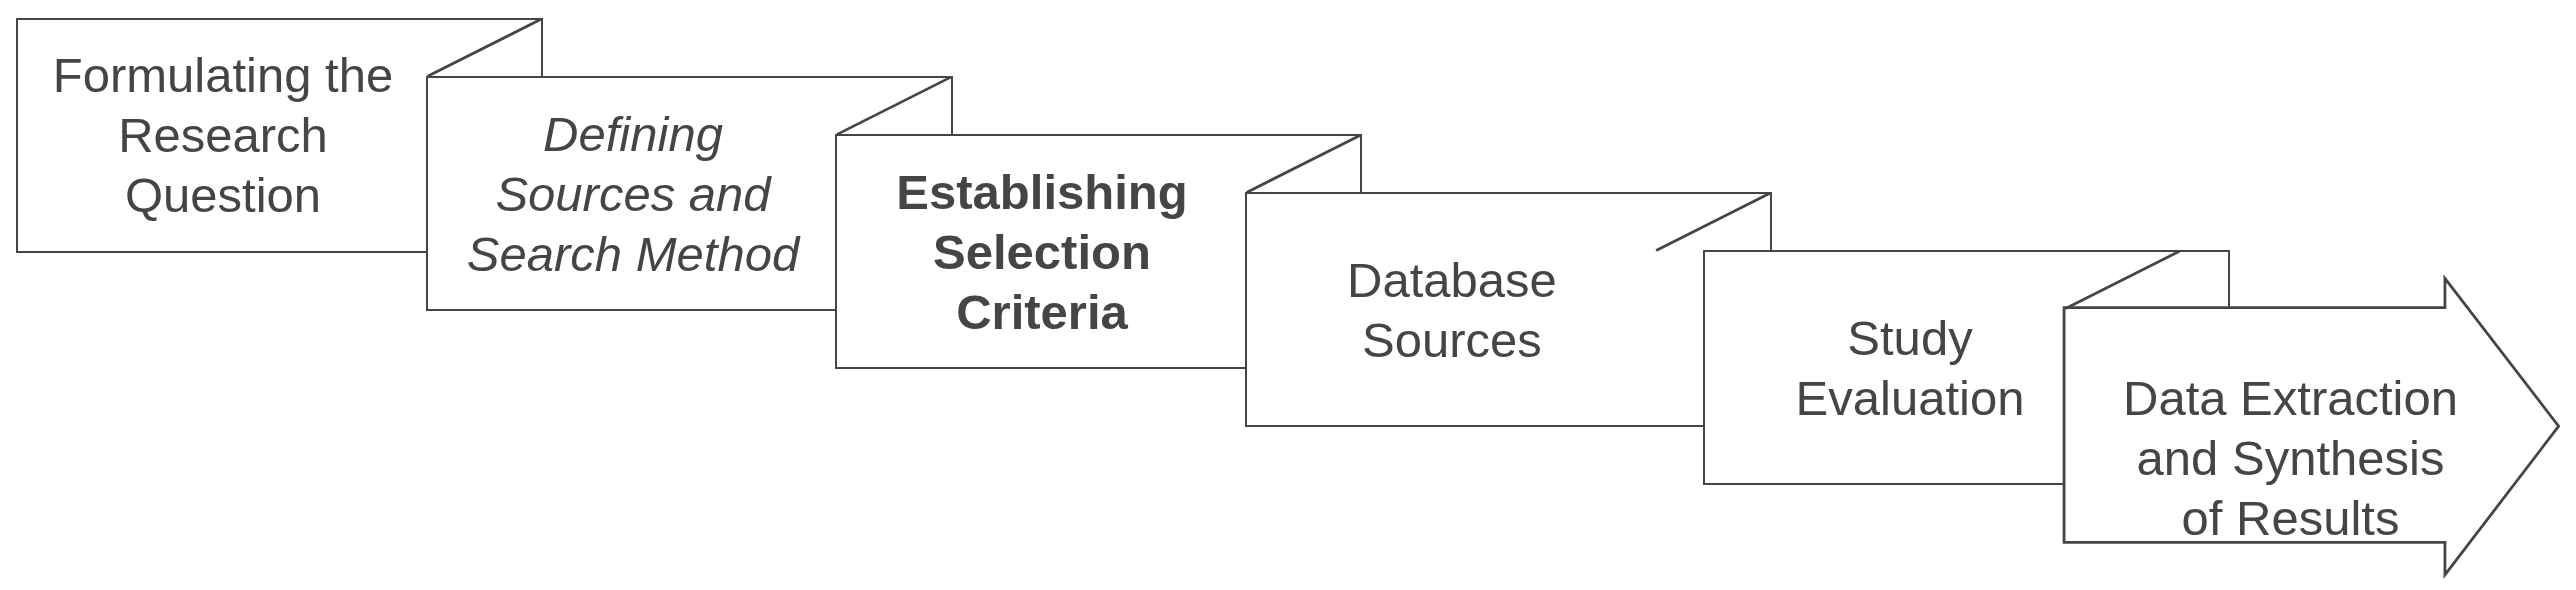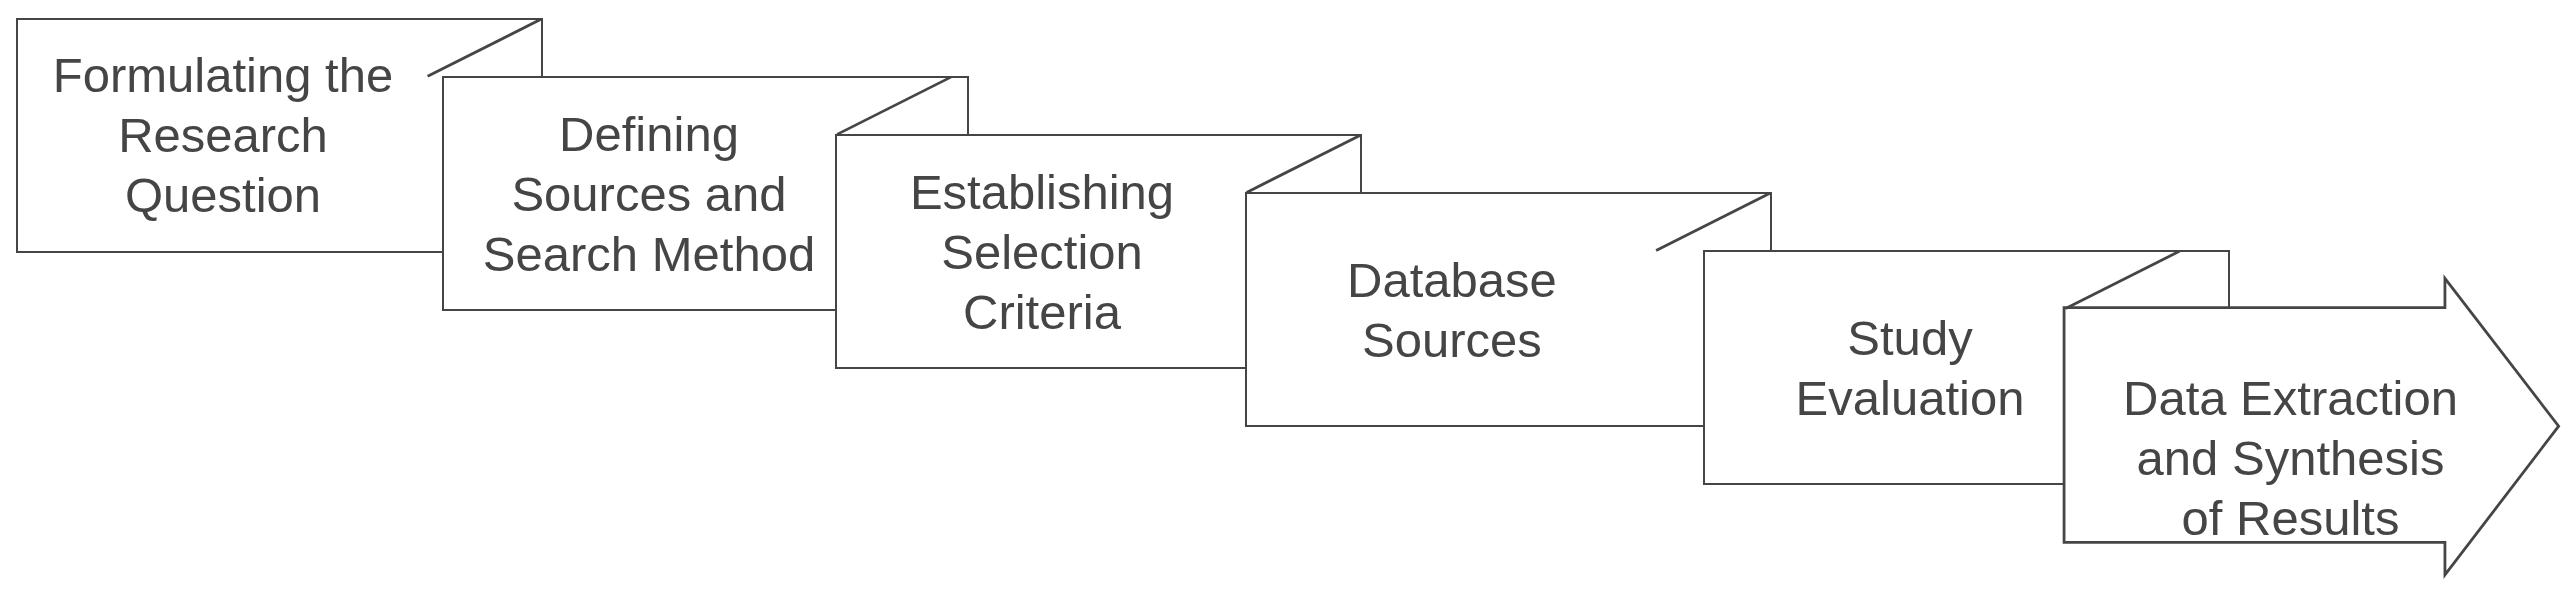--- a/index.html
+++ b/index.html
@@ -18,22 +18,22 @@
   .step-box {
     position: absolute;
     width: 527px;
     height: 235px;
     background: #ffffff;
     border: 2.8px solid #454545;
     box-sizing: border-box;
   }
   
   .b1 { left: 16px;   top: 17.5px;  z-index: 1; }
-  .b2 { left: 442px;  top: 76px;  z-index: 2; }
-  .b3 { left: 835px; top: 134px; z-index: 3; }
+  .b2 { left: 426px;  top: 76px;  z-index: 2; font-style: italic; }
+  .b3 { left: 835px; top: 134px; z-index: 3; font-weight: bold; }
   .b4 { left: 1245px; top: 192px; z-index: 4; }
   .b5 { left: 1655px; top: 250px; z-index: 5; margin-left: 48px; }
   .label-area {
     position: absolute;
     left: 0;
     top: 0;
     height: 100%;
     width: 410px; 
     display: flex;
     align-items: center;

